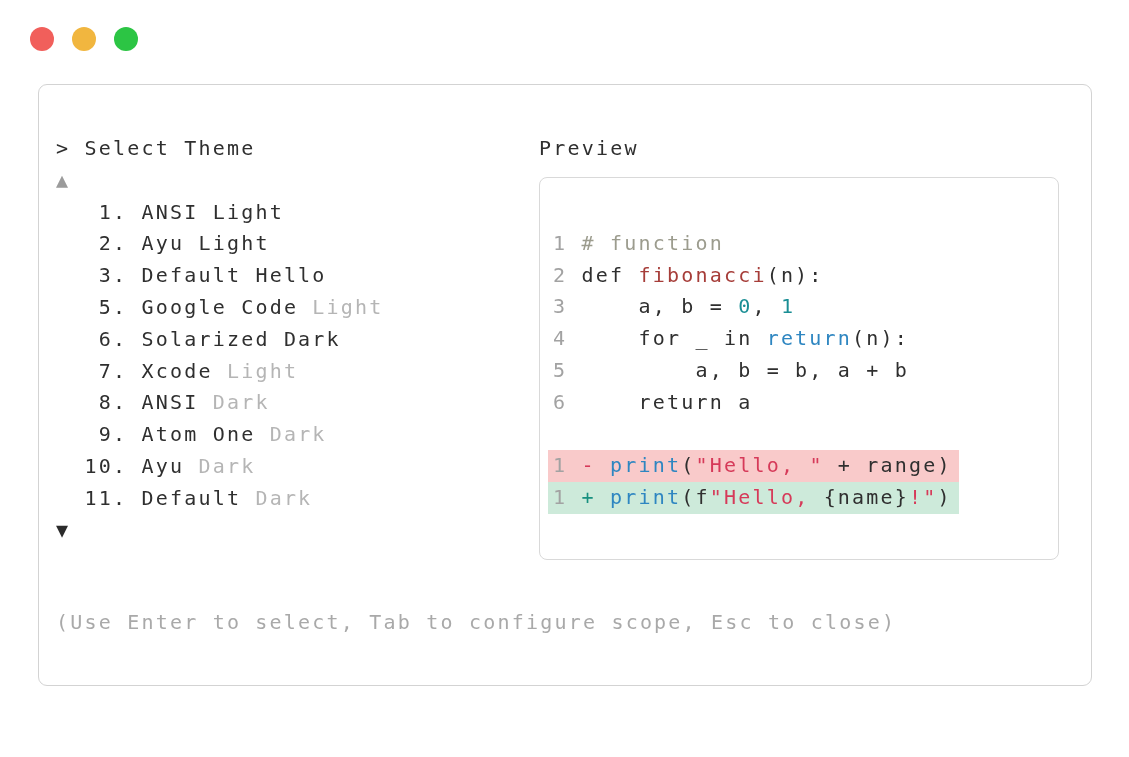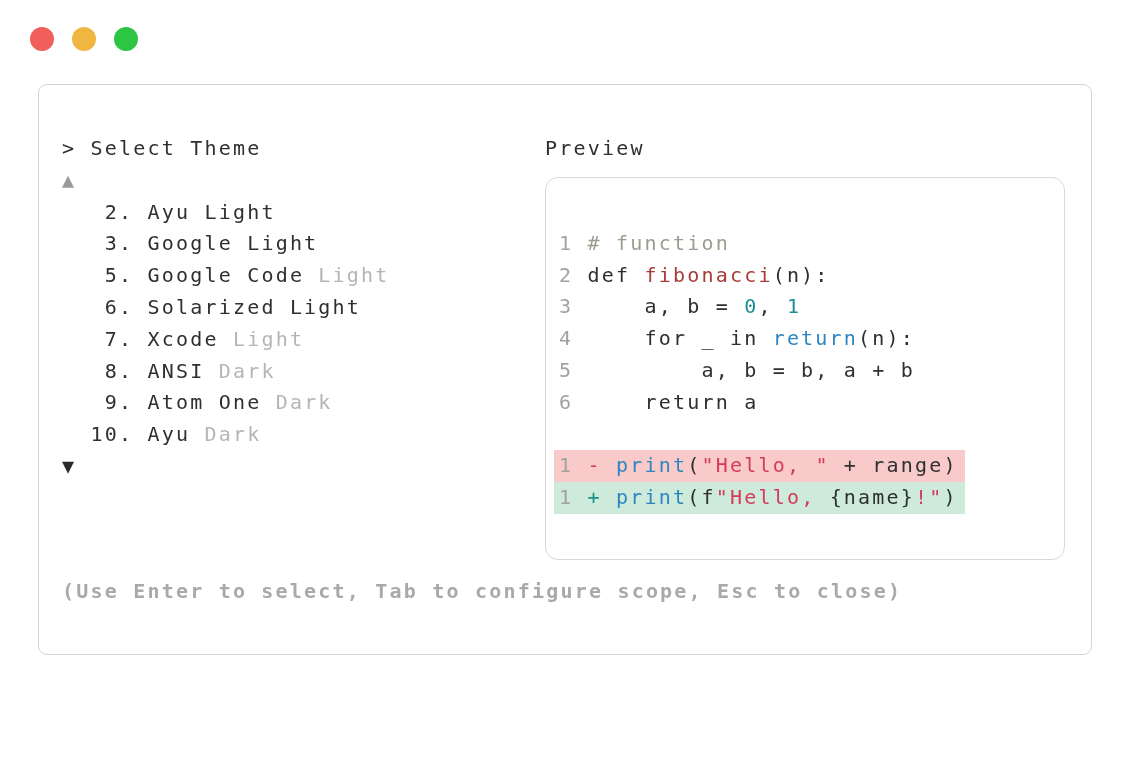--- a/index.html
+++ b/index.html
@@ -12,76 +12,78 @@
   body{
     width:1129px;height:757px;background:#ffffff;overflow:hidden;
     font-family:"DejaVu Sans Mono","Liberation Mono",monospace;
     font-size:20px;letter-spacing:2.2px;line-height:31.8px;color:var(--ink);
   }
   .traffic{display:flex;gap:18px;margin:27px 0 0 30px;}
   .light{width:24px;height:24px;border-radius:50%;}
   .panel{
     margin:33px 0 0 38px;width:1054px;
     border:1.5px solid #d3d3d3;border-radius:9px;background:#fff;
-    padding:48px 30px 46px 23px;
+    padding:48px 30px 46px 17px;
   }
   .cols{display:flex;}
   .left{width:483px;flex:0 0 483px;}
   .right{flex:1;min-width:0;}
   .row,.trow,.cline{white-space:pre;}
   .hdr{color:var(--ink);}
   .arrow-up{color:#9b9b9b;}
   .arrow-down{color:#2b2b2b;}
   .trow .label,.trow .num{color:var(--ink);}
   .trow .marker{color:var(--accent);}
   .trow.selected .label,.trow.selected .num{color:var(--accent);}
   .trow .muted{color:var(--muted);}
   .preview-label{color:var(--ink);}
   .preview-box{
     margin-top:12px;width:520px;height:383px;
-    border:1.5px solid #d9d9d9;border-radius:13px;background:#fff;
+    border:1.5px solid #d9d9d9;border-radius:8px;background:#fff;
     padding:50px 10px 0 13px;overflow:hidden;
   }
   .tk-ln{color:var(--linenum);}
   .tk-p{color:var(--ink);}
   .tk-comment{color:var(--comment);}
   .tk-fname{color:var(--fname);margin-top:8px;}
   .tk-num{color:var(--numtok);}
   .tk-call{color:var(--call);}
   .tk-str{color:var(--str);}
   .tk-minus{color:var(--str);}
   .tk-plus{color:#17907f;}
   .hl{display:inline-block;padding:0 7px 0 5px;margin-left:-5px;}
   .hl-minus{background:var(--minus-bg);}
   .hl-plus{background:var(--plus-bg);}
-  .footer{margin-top:16px;color:var(--hint);white-space:pre;font-weight:bold;}
+  .footer{margin-top:47px;color:var(--hint);white-space:pre;}
 </style>
 </head>
 <body>
 
 <div class="traffic">
   <span class="light" style="background: rgb(241, 95, 91);"></span>
   <span class="light" style="background: rgb(241, 182, 63);"></span>
   <span class="light" style="background: rgb(44, 197, 68);"></span>
 </div>
 
 <div class="panel">
   <div class="cols">
     <div class="left">
       <div class="row hdr"><span>&gt;</span><span> </span><span>Select Theme</span></div>
       <div class="row arrow-up">▲</div>
       <div>
+          <div class="trow"><span class="marker"> </span><span class="num">  1. </span><span class="label">ANSI Light</span></div>
           <div class="trow"><span class="marker"> </span><span class="num">  2. </span><span class="label">Ayu Light</span></div>
-          <div class="trow"><span class="marker"> </span><span class="num">  3. </span><span class="label">Google Light</span></div>
+          <div class="trow"><span class="marker"> </span><span class="num">  3. </span><span class="label">Default Hello</span></div>
           <div class="trow"><span class="marker"> </span><span class="num">  5. </span><span class="label">Google Code</span><span class="muted"> Light</span></div>
-          <div class="trow"><span class="marker"> </span><span class="num">  6. </span><span class="label">Solarized Light</span></div>
+          <div class="trow"><span class="marker"> </span><span class="num">  6. </span><span class="label">Solarized Dark</span></div>
           <div class="trow"><span class="marker"> </span><span class="num">  7. </span><span class="label">Xcode</span><span class="muted"> Light</span></div>
           <div class="trow"><span class="marker"> </span><span class="num">  8. </span><span class="label">ANSI</span><span class="muted"> Dark</span></div>
           <div class="trow"><span class="marker"> </span><span class="num">  9. </span><span class="label">Atom One</span><span class="muted"> Dark</span></div>
           <div class="trow"><span class="marker"> </span><span class="num"> 10. </span><span class="label">Ayu</span><span class="muted"> Dark</span></div>
+          <div class="trow"><span class="marker"> </span><span class="num"> 11. </span><span class="label">Default</span><span class="muted"> Dark</span></div>
         </div>
       <div class="row arrow-down">▼</div>
     </div>
     <div class="right">
       <div class="row preview-label">Preview</div>
       <div class="preview-box">
         <div>
             <div class="cline"><span><span class="tk-ln">1</span><span class="tk-p"> </span><span class="tk-comment"># function</span></span></div>
             <div class="cline"><span><span class="tk-ln">2</span><span class="tk-p"> </span><span class="tk-p">def </span><span class="tk-fname">fibonacci</span><span class="tk-p">(n):</span></span></div>
             <div class="cline"><span><span class="tk-ln">3</span><span class="tk-p"> </span><span class="tk-p">    a, b = </span><span class="tk-num">0</span><span class="tk-p">, </span><span class="tk-num">1</span></span></div>

